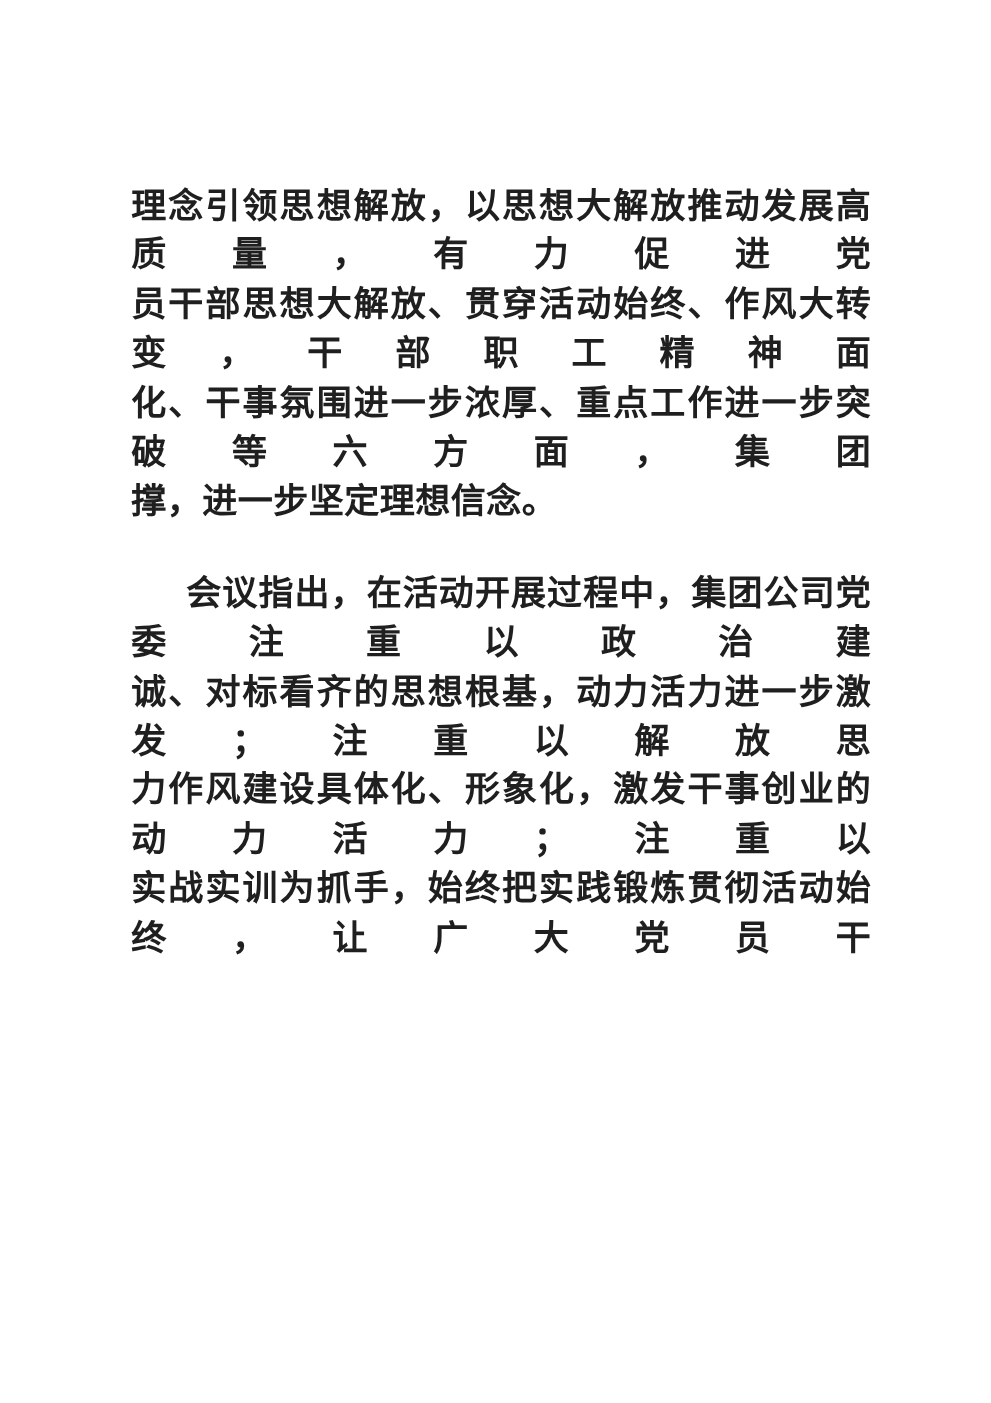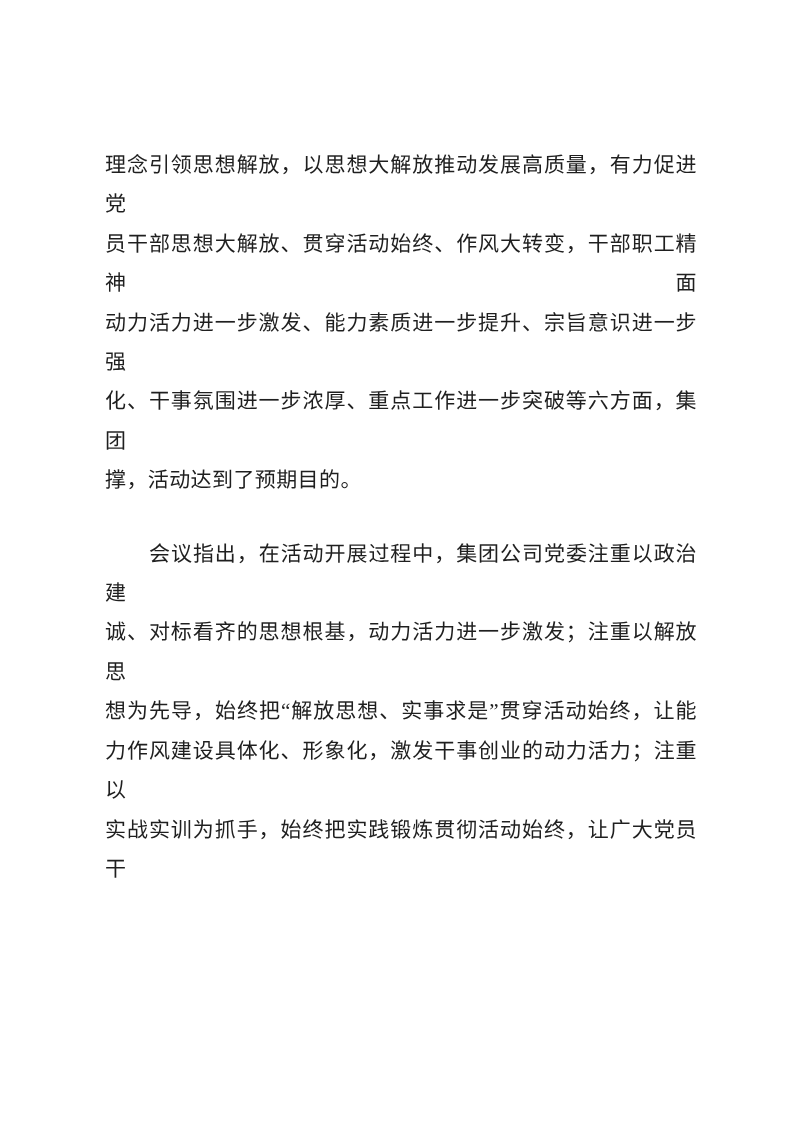--- a/index.html
+++ b/index.html
@@ -25,51 +25,49 @@
     width: 592px;
   }
   .paragraph {
     margin: 0;
     padding: 0;
   }
   .paragraph + .paragraph {
     margin-top: 34px;
   }
   .line {
-    font-size: 21px;
+    font-size: 28px;
     line-height: 39.4px;
     letter-spacing: 0.4px;
     text-align: justify;
     text-align-last: justify;
     -moz-text-align-last: justify;
     text-justify: inter-character;
     white-space: normal;
-    font-weight: 400;
+    font-weight: 700;
   }
   .line.no-justify {
     text-align-last: left;
     -moz-text-align-last: left;
   }
   .line.first-indent {
     text-indent: 44px;
   }
 </style>
 </head>
 <body>
 
 <div class="page">
   <div class="doc-body" style="color: rgb(31, 31, 31);">
       <div class="paragraph">
         <div class="line">理念引领思想解放，以思想大解放推动发展高质量，有力促进党</div>
         <div class="line">员干部思想大解放、贯穿活动始终、作风大转变，干部职工精神面</div>
-        <div class="line">动力活力进一步激发、能力素质进一步提升、宗旨意识进一步强</div>
         <div class="line">化、干事氛围进一步浓厚、重点工作进一步突破等六方面，集团</div>
-        <div class="line no-justify">撑，活动达到了预期目的。</div>
+        <div class="line no-justify">撑，进一步坚定理想信念。</div>
       </div>
       <div class="paragraph">
         <div class="line first-indent">会议指出，在活动开展过程中，集团公司党委注重以政治建</div>
         <div class="line">诚、对标看齐的思想根基，动力活力进一步激发；注重以解放思</div>
-        <div class="line">想为先导，始终把“解放思想、实事求是”贯穿活动始终，让能</div>
         <div class="line">力作风建设具体化、形象化，激发干事创业的动力活力；注重以</div>
         <div class="line">实战实训为抓手，始终把实践锻炼贯彻活动始终，让广大党员干</div>
       </div>
     </div>
 </div>
 
 </body></html>

